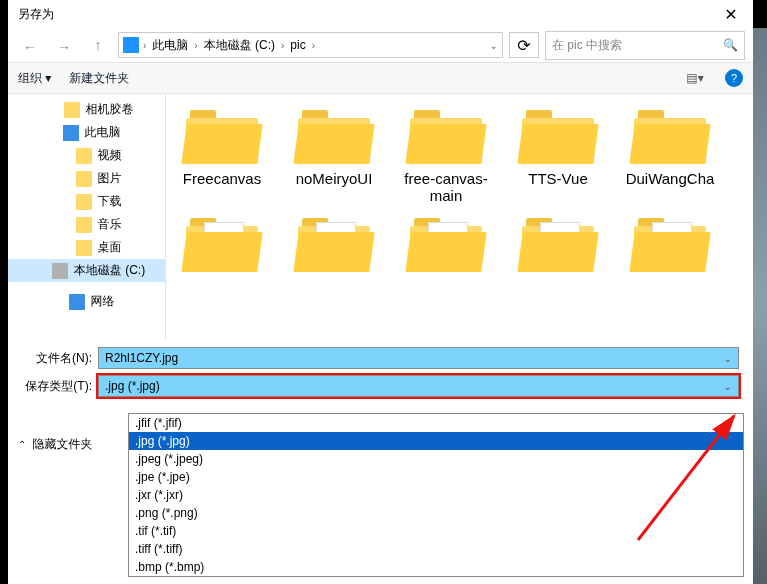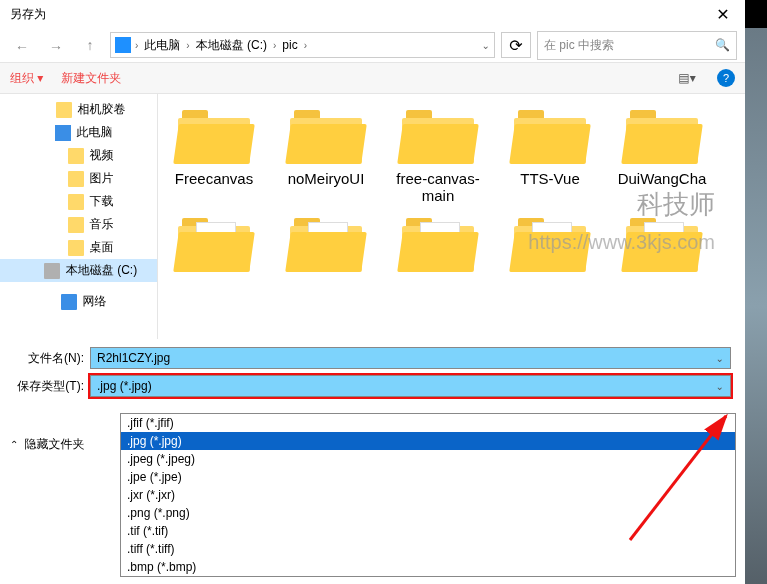--- a/index.html
+++ b/index.html
@@ -1,31 +1,31 @@
 <!DOCTYPE html>
 <html><head>
 <meta charset="utf-8">
 <style>
 * { margin: 0; padding: 0; box-sizing: border-box; font-family: "Microsoft YaHei", "Segoe UI", sans-serif; }
 body { width: 767px; height: 584px; background: #000; position: relative; overflow: hidden; }
-.dialog { position: absolute; left: 0; top: 0; width: 745px; height: 584px; background: #fff; }
+.dialog { position: absolute; left: 8px; top: 0; width: 745px; height: 584px; background: #fff; }
 .titlebar { height: 28px; display: flex; align-items: center; justify-content: space-between; padding: 0 0 0 10px; background: #fff; }
 .titlebar .title { font-size: 12px; color: #000; }
 .titlebar .close { width: 44px; height: 28px; display: flex; align-items: center; justify-content: center; font-size: 16px; }
 .navrow { height: 34px; display: flex; align-items: center; padding: 4px 8px; gap: 6px; }
 .navbtn { width: 28px; height: 26px; display: flex; align-items: center; justify-content: center; color: #888; font-size: 14px; }
 .pathbox { flex: 1; height: 26px; border: 1px solid #ccc; display: flex; align-items: center; padding: 0 4px; gap: 2px; font-size: 12px; }
 .pathbox .seg { padding: 2px 4px; }
 .pathbox .chev { color: #666; font-size: 10px; }
 .pcicon { width: 16px; height: 16px; background: #1e90ff; display: inline-block; margin-right: 2px; }
 .refreshbox { width: 30px; height: 26px; border: 1px solid #ccc; display: flex; align-items: center; justify-content: center; }
 .searchbox { width: 200px; height: 29px; border: 1px solid #ccc; display: flex; align-items: center; padding: 0 6px; color: #888; font-size: 12px; }
 .searchbox .sicon { margin-left: auto; }
 .toolbar { height: 32px; border-top: 1px solid #e5e5e5; border-bottom: 1px solid #e5e5e5; background: #f7f7f7; display: flex; align-items: center; padding: 0 10px; gap: 18px; font-size: 12px; }
-.toolbar .tbtn { color: #ef4444; }
+.toolbar .tbtn { color: #0f172a; }
 .toolbar .spacer { flex: 1; }
 .toolbar .vicon { width: 24px; height: 22px; display: flex; align-items: center; justify-content: center; color: #555; }
 .toolbar .help { width: 18px; height: 18px; border-radius: 50%; background: #0078d7; color: #fff; display: flex; align-items: center; justify-content: center; font-size: 11px; }
 .body { display: flex; height: 245px; }
 .sidebar { width: 158px; border-right: 1px solid #e5e5e5; overflow-y: auto; font-size: 12px; padding-top: 4px; }
 .tree-item { display: flex; align-items: center; height: 23px; padding-left: 24px; gap: 6px; justify-content: center; }
 .tree-item.root { padding-left: 10px; font-weight: normal; }
 .tree-item.selected { background: #cce8ff; }
 .tree-item .ticon { width: 16px; height: 16px; display: inline-flex; align-items: center; justify-content: center; font-size: 12px; }
 .ticon.folder { background: #ffd96a; border-radius: 1px; }
@@ -220,24 +220,20 @@
           <div class="fitem">
             <div class="ficon">
               <div class="tab"></div>
               <div class="bodyf"></div>
               <div class="thumb"></div>
               <div class="openflap"></div>
             </div>
             <span></span>
           </div>
         </div>
-      <div class="watermark">
-        <div class="big">科技师</div>
-        <div>https://www.3kjs.com</div>
-      </div>
     </div>
   </div>
 
   <div class="fields">
     <div class="fieldrow">
       <label>文件名(N):</label>
       <div class="input">
         <span>R2hl1CZY.jpg</span>
         <span class="dd">⌄</span>
       </div>

